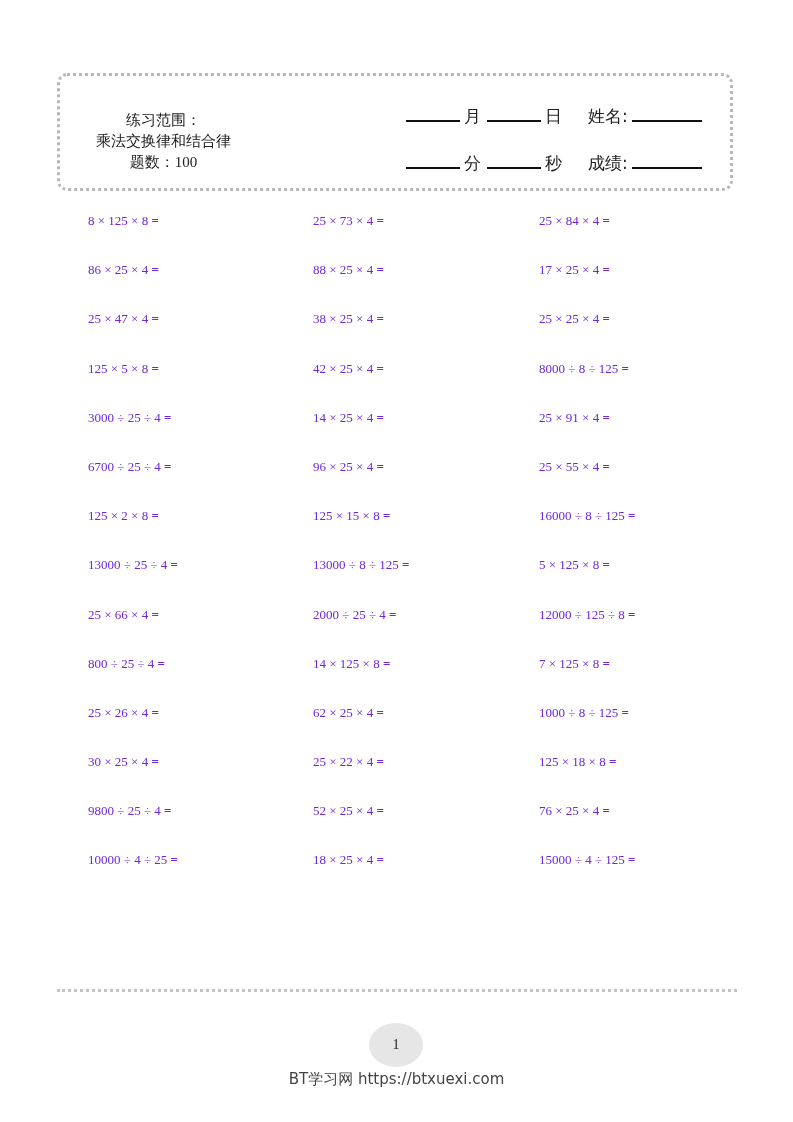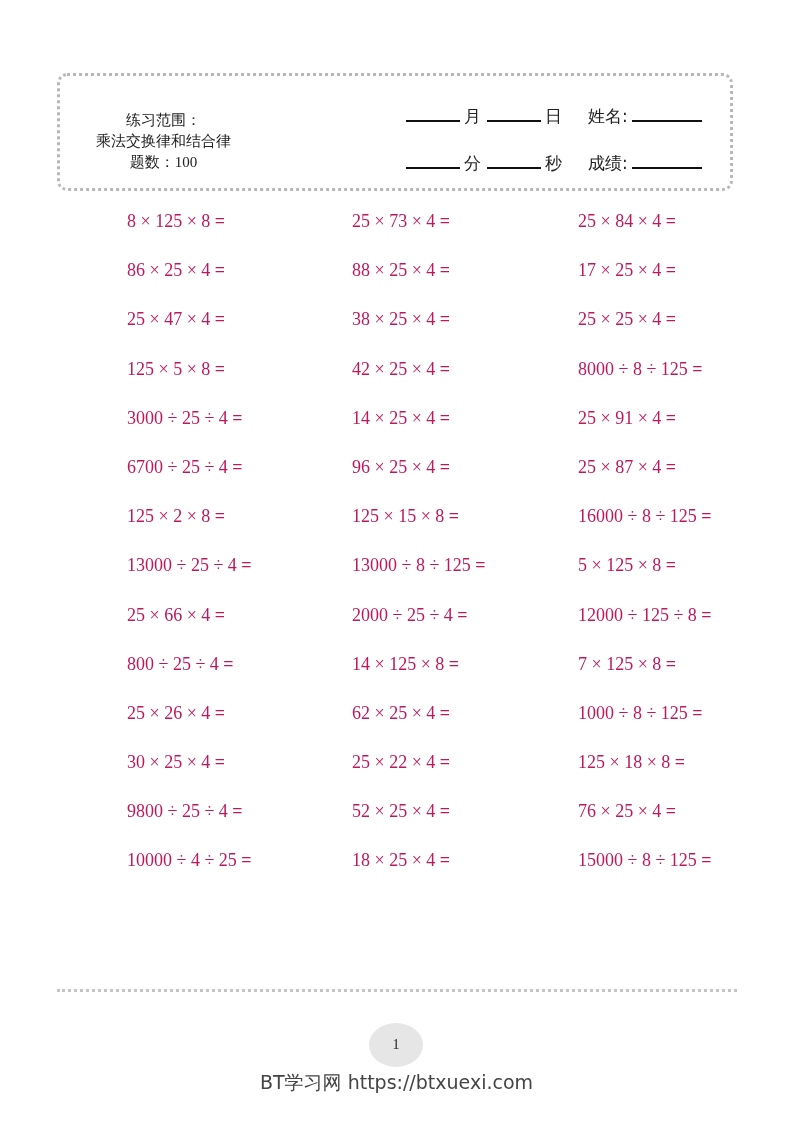--- a/index.html
+++ b/index.html
@@ -21,34 +21,34 @@
   .blank { display: inline-block; border-bottom: 2px solid #111; height: 0; margin-bottom: 4px; }
   .b1 { width: 54px; }
   .b2 { width: 54px; margin-left: 6px; }
   .b3 { width: 70px; margin-left: 4px; }
   .lbl { margin-left: 4px; line-height: 20px; }
   .lbl.gap { margin-right: 22px; }
   .problems {
     position: absolute; left: 88px; top: 206px; width: 640px;
     display: grid; grid-template-columns: 225px 226px 189px; grid-auto-rows: 49.2px;
   }
-  .problem { font-size: 18px; line-height: 30px; white-space: nowrap; color: #be185d; margin-left: 39px; }
+  .problem { font-size: 13px; line-height: 30px; white-space: nowrap; color: #6d28d9; }
   .problem .eq { font-weight: bold; }
   .divider {
     position: absolute; left: 57px; top: 989px; width: 680px; height: 0;
     border-top: 3px dotted #c4c4c4;
   }
   .page-num {
     position: absolute; left: 369px; top: 1023px; width: 54px; height: 44px;
     border-radius: 50%; background: #e6e6e6; text-align: center; line-height: 44px;
     font-size: 14px; color: #222;
   }
   .footer {
     position: absolute; left: 0; top: 1070px; width: 793px; text-align: center;
-    font-family: "DejaVu Sans", sans-serif; font-size: 19px; color: #444;
+    font-family: "DejaVu Sans", sans-serif; font-size: 15px; color: #444;
   }
 </style>
 </head>
 <body>
 
 <div class="header-box">
   <div class="info">
     <span class="line">练习范围：</span>
     <span class="line">乘法交换律和结合律</span>
     <span class="line"><span>题数：</span><span class="count-num">100</span></span>
@@ -84,21 +84,21 @@
     <div class="problem"><span>38 × 25 × 4</span> <span class="eq">=</span></div>
     <div class="problem"><span>25 × 25 × 4</span> <span class="eq">=</span></div>
     <div class="problem"><span>125 × 5 × 8</span> <span class="eq">=</span></div>
     <div class="problem"><span>42 × 25 × 4</span> <span class="eq">=</span></div>
     <div class="problem"><span>8000 ÷ 8 ÷ 125</span> <span class="eq">=</span></div>
     <div class="problem"><span>3000 ÷ 25 ÷ 4</span> <span class="eq">=</span></div>
     <div class="problem"><span>14 × 25 × 4</span> <span class="eq">=</span></div>
     <div class="problem"><span>25 × 91 × 4</span> <span class="eq">=</span></div>
     <div class="problem"><span>6700 ÷ 25 ÷ 4</span> <span class="eq">=</span></div>
     <div class="problem"><span>96 × 25 × 4</span> <span class="eq">=</span></div>
-    <div class="problem"><span>25 × 87 × 4</span> <span class="eq">=</span></div>
+    <div class="problem"><span>25 × 55 × 4</span> <span class="eq">=</span></div>
     <div class="problem"><span>125 × 2 × 8</span> <span class="eq">=</span></div>
     <div class="problem"><span>125 × 15 × 8</span> <span class="eq">=</span></div>
     <div class="problem"><span>16000 ÷ 8 ÷ 125</span> <span class="eq">=</span></div>
     <div class="problem"><span>13000 ÷ 25 ÷ 4</span> <span class="eq">=</span></div>
     <div class="problem"><span>13000 ÷ 8 ÷ 125</span> <span class="eq">=</span></div>
     <div class="problem"><span>5 × 125 × 8</span> <span class="eq">=</span></div>
     <div class="problem"><span>25 × 66 × 4</span> <span class="eq">=</span></div>
     <div class="problem"><span>2000 ÷ 25 ÷ 4</span> <span class="eq">=</span></div>
     <div class="problem"><span>12000 ÷ 125 ÷ 8</span> <span class="eq">=</span></div>
     <div class="problem"><span>800 ÷ 25 ÷ 4</span> <span class="eq">=</span></div>
@@ -108,18 +108,18 @@
     <div class="problem"><span>62 × 25 × 4</span> <span class="eq">=</span></div>
     <div class="problem"><span>1000 ÷ 8 ÷ 125</span> <span class="eq">=</span></div>
     <div class="problem"><span>30 × 25 × 4</span> <span class="eq">=</span></div>
     <div class="problem"><span>25 × 22 × 4</span> <span class="eq">=</span></div>
     <div class="problem"><span>125 × 18 × 8</span> <span class="eq">=</span></div>
     <div class="problem"><span>9800 ÷ 25 ÷ 4</span> <span class="eq">=</span></div>
     <div class="problem"><span>52 × 25 × 4</span> <span class="eq">=</span></div>
     <div class="problem"><span>76 × 25 × 4</span> <span class="eq">=</span></div>
     <div class="problem"><span>10000 ÷ 4 ÷ 25</span> <span class="eq">=</span></div>
     <div class="problem"><span>18 × 25 × 4</span> <span class="eq">=</span></div>
-    <div class="problem"><span>15000 ÷ 8 ÷ 125</span> <span class="eq">=</span></div>
+    <div class="problem"><span>15000 ÷ 4 ÷ 125</span> <span class="eq">=</span></div>
   </div>
 
 <div class="divider"></div>
 <div class="page-num">1</div>
 <div class="footer">BT学习网 https://btxuexi.com</div>
 
 </body></html>

